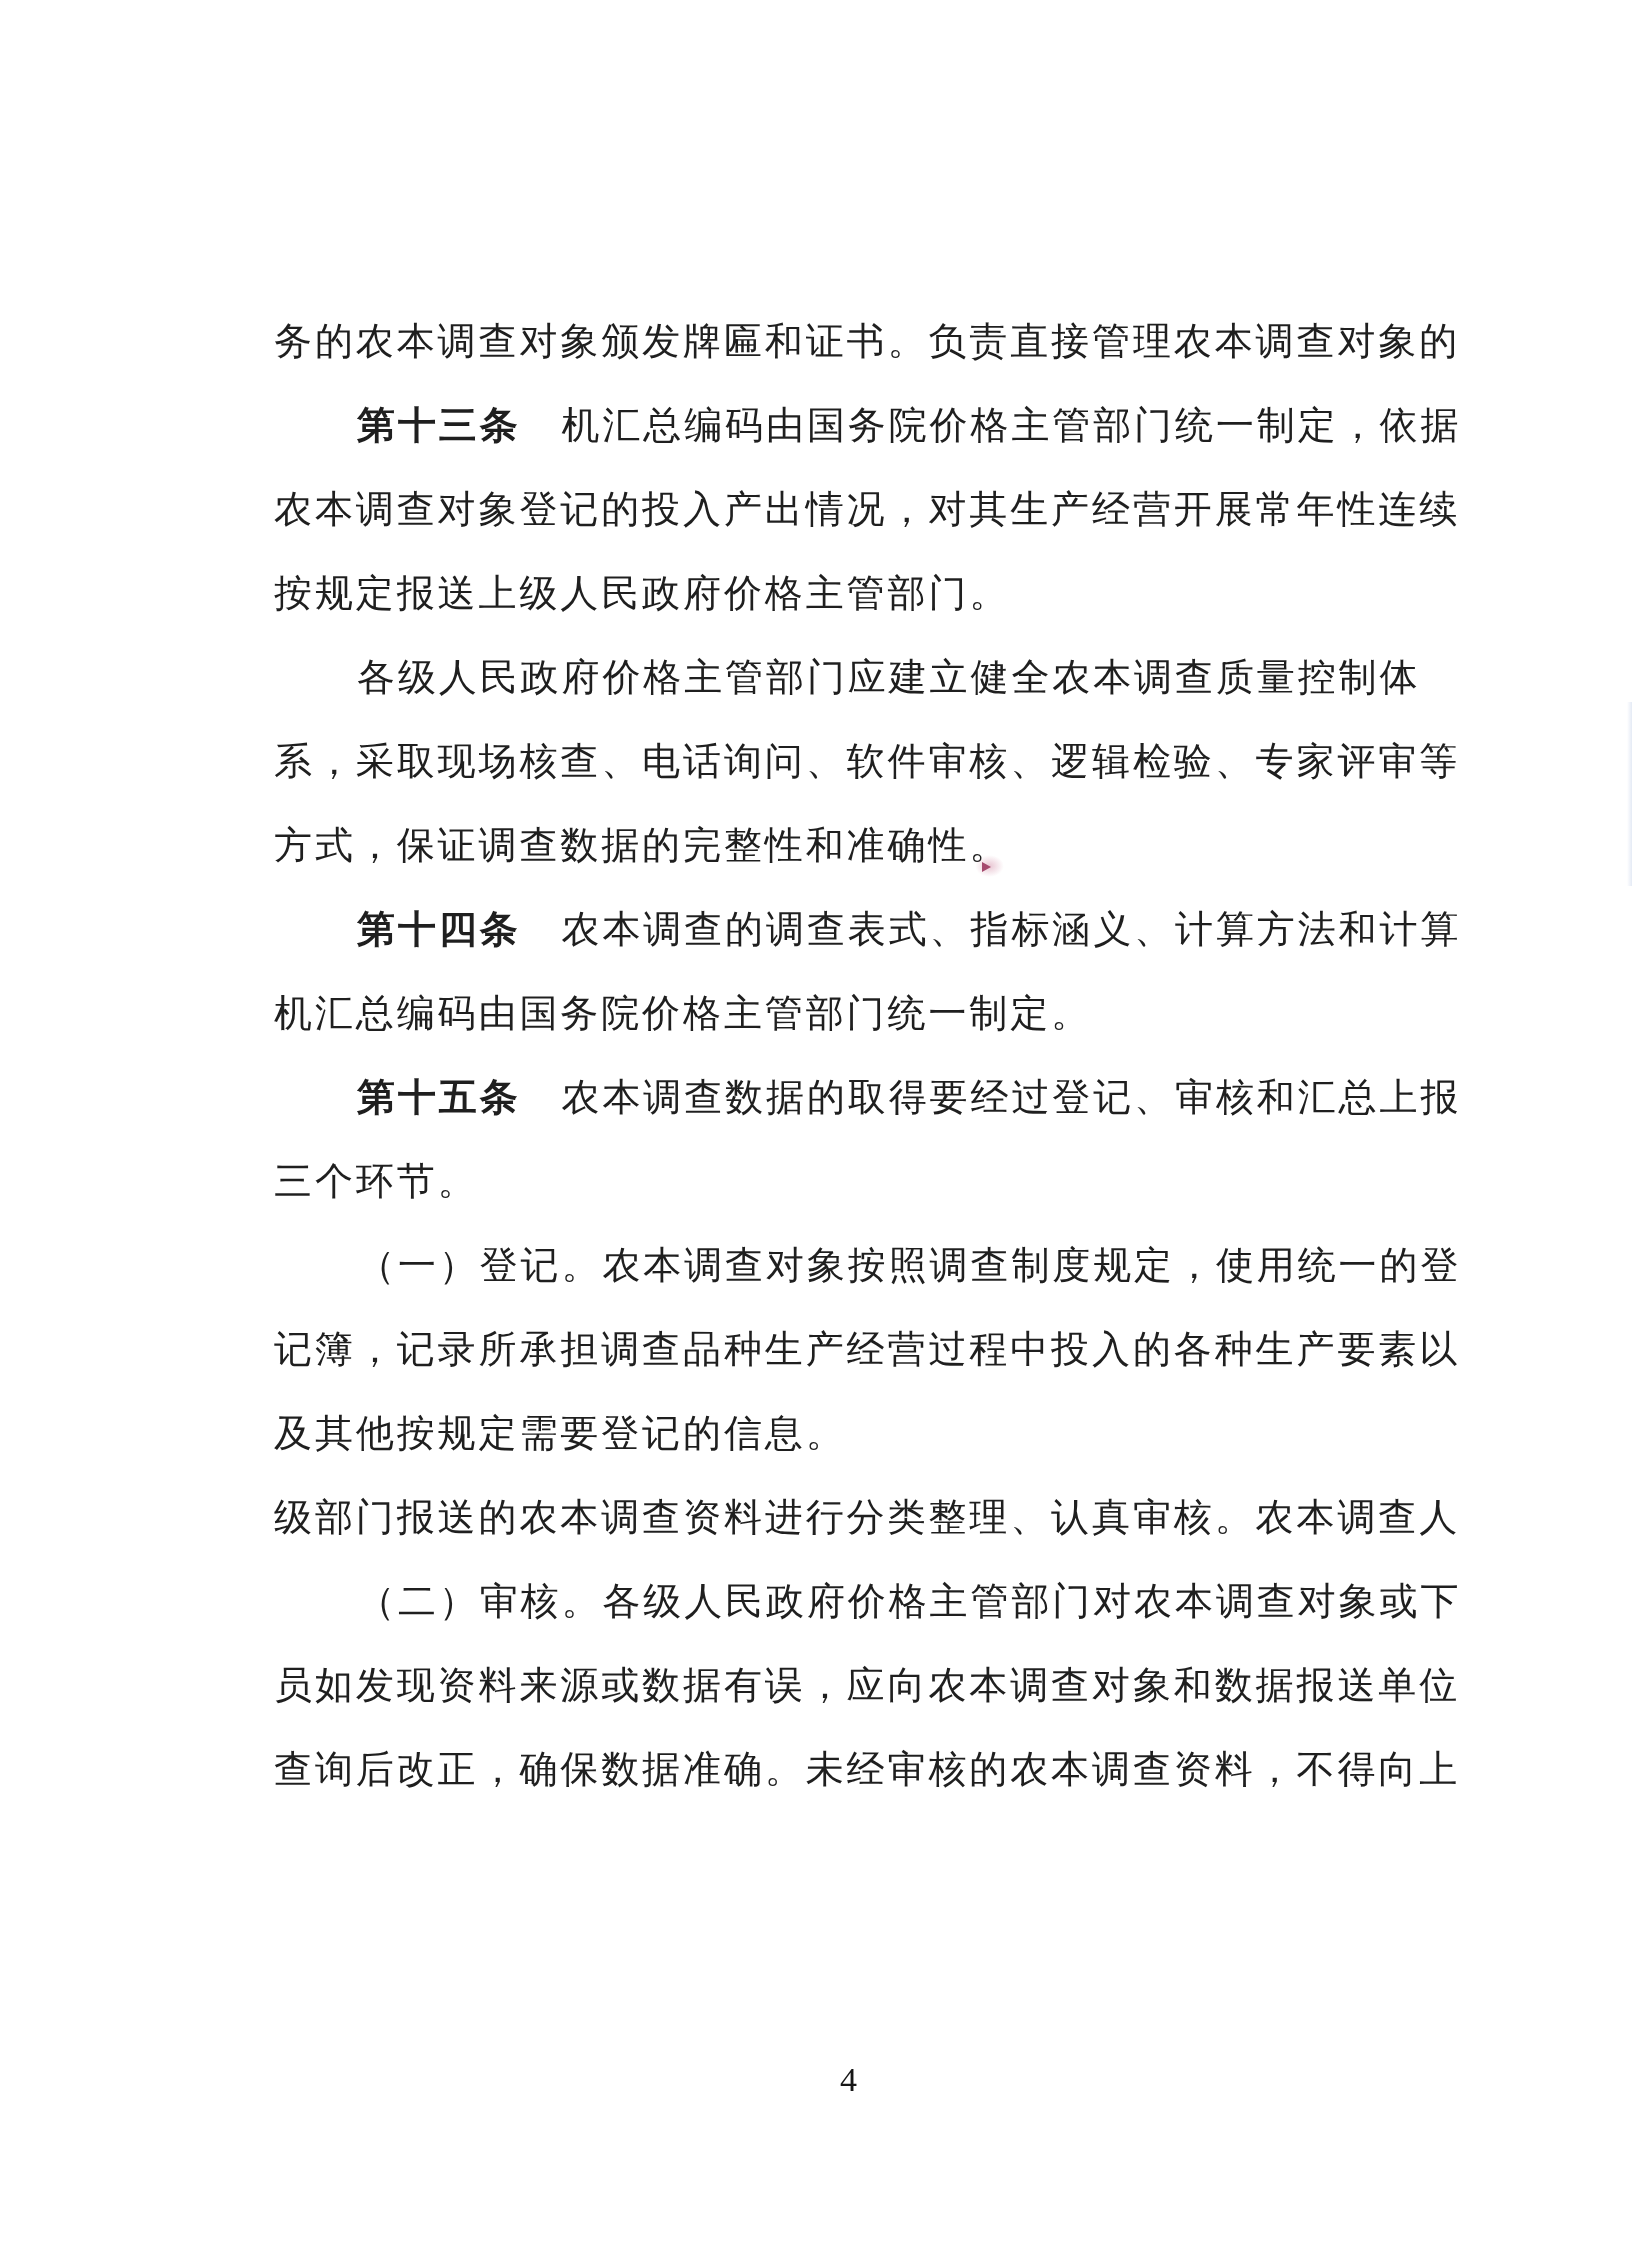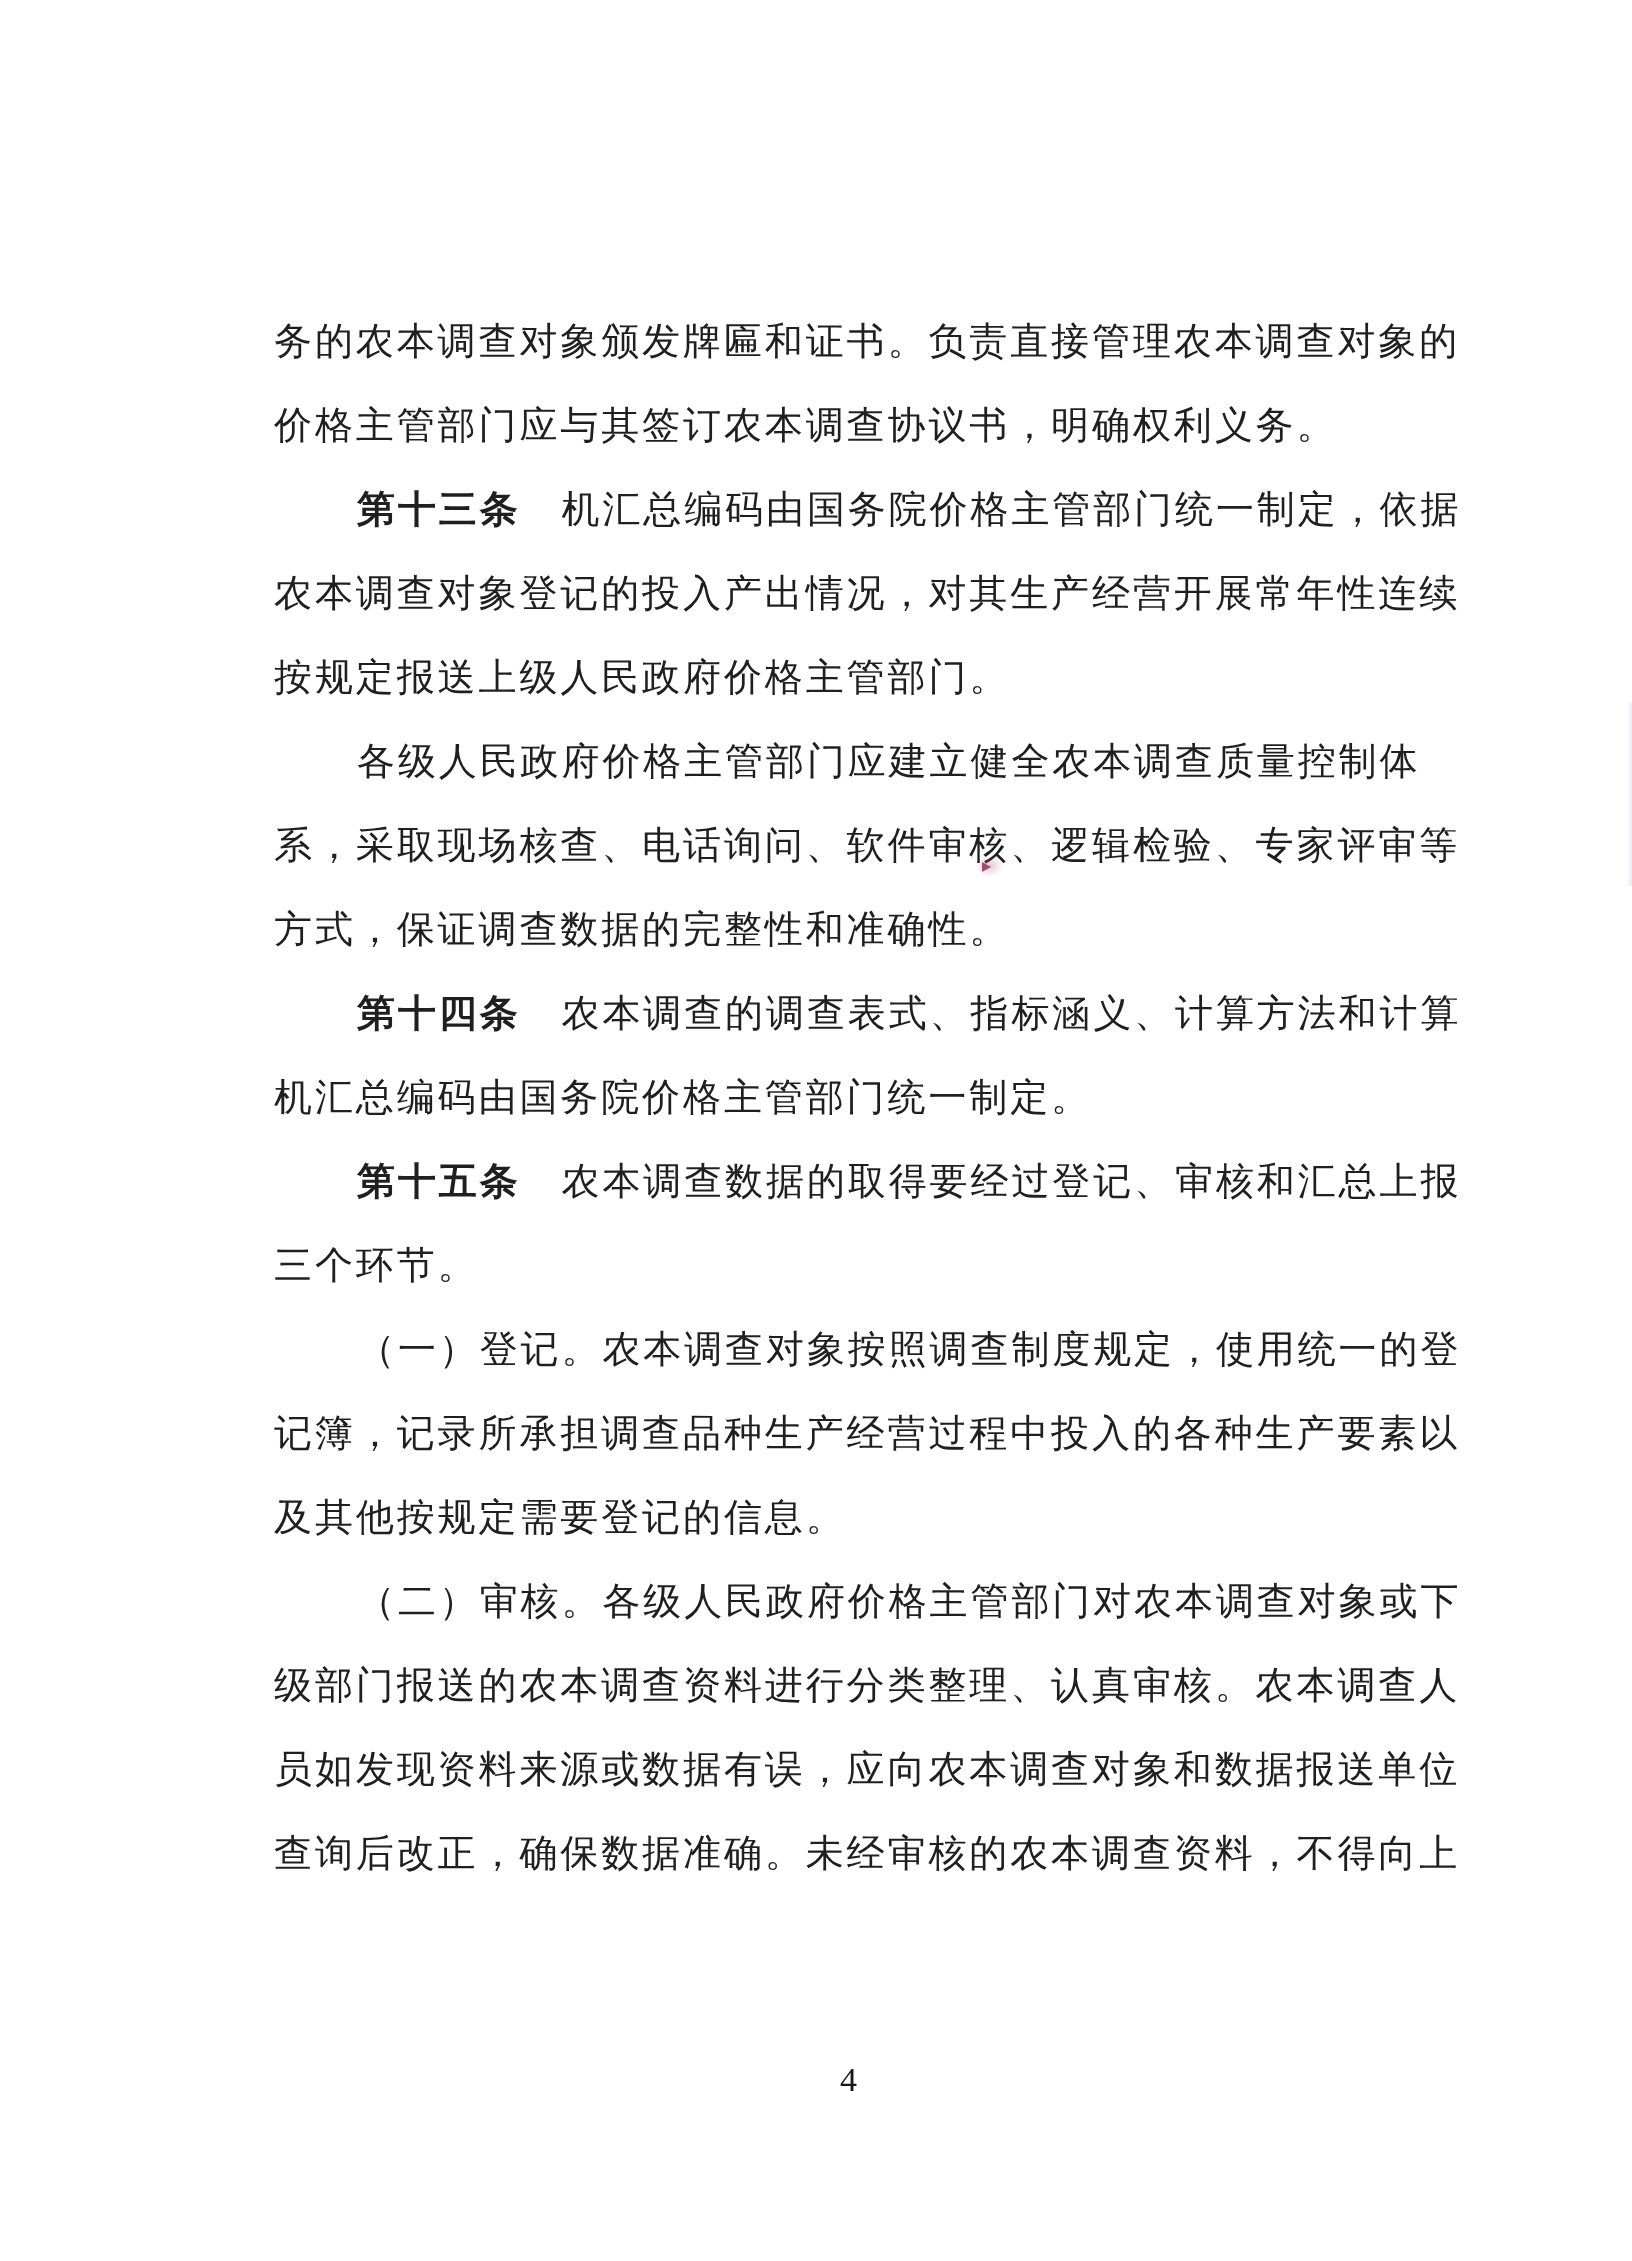--- a/index.html
+++ b/index.html
@@ -77,36 +77,35 @@
     height: 184px;
     background: linear-gradient(to right, rgba(223,230,243,0), var(--band, #dfe6f3));
   }
 </style>
 </head>
 <body>
 
 <div class="page">
   <div class="content" style="color: rgb(31, 31, 31);">
       <div class="line"><span class="b"></span><span class="t">务的农本调查对象颁发牌匾和证书。负责直接管理农本调查对象的</span></div>
-      <div class="line"><span class="b"></span><span class="t">价格主管部门应与其签订农本调查协议书，明确权利义务。</span></div>
       <div class="line indent"><span class="b">第十三条</span><span class="t">　机汇总编码由国务院价格主管部门统一制定，依据</span></div>
       <div class="line"><span class="b"></span><span class="t">农本调查对象登记的投入产出情况，对其生产经营开展常年性连续</span></div>
       <div class="line"><span class="b"></span><span class="t">按规定报送上级人民政府价格主管部门。</span></div>
       <div class="line indent"><span class="b"></span><span class="t">各级人民政府价格主管部门应建立健全农本调查质量控制体</span></div>
       <div class="line"><span class="b"></span><span class="t">系，采取现场核查、电话询问、软件审核、逻辑检验、专家评审等</span></div>
       <div class="line"><span class="b"></span><span class="t">方式，保证调查数据的完整性和准确性。</span></div>
       <div class="line indent"><span class="b">第十四条</span><span class="t">　农本调查的调查表式、指标涵义、计算方法和计算</span></div>
       <div class="line"><span class="b"></span><span class="t">机汇总编码由国务院价格主管部门统一制定。</span></div>
       <div class="line indent"><span class="b">第十五条</span><span class="t">　农本调查数据的取得要经过登记、审核和汇总上报</span></div>
       <div class="line"><span class="b"></span><span class="t">三个环节。</span></div>
       <div class="line indent"><span class="b"></span><span class="t">（一）登记。农本调查对象按照调查制度规定，使用统一的登</span></div>
       <div class="line"><span class="b"></span><span class="t">记簿，记录所承担调查品种生产经营过程中投入的各种生产要素以</span></div>
       <div class="line"><span class="b"></span><span class="t">及其他按规定需要登记的信息。</span></div>
+      <div class="line"><span class="b"></span><span class="t">级部门报送的农本调查资料进行分类整理、认真审核。农本调查人</span></div>
       <div class="line indent"><span class="b"></span><span class="t">（二）审核。各级人民政府价格主管部门对农本调查对象或下</span></div>
-      <div class="line"><span class="b"></span><span class="t">级部门报送的农本调查资料进行分类整理、认真审核。农本调查人</span></div>
       <div class="line"><span class="b"></span><span class="t">员如发现资料来源或数据有误，应向农本调查对象和数据报送单位</span></div>
       <div class="line"><span class="b"></span><span class="t">查询后改正，确保数据准确。未经审核的农本调查资料，不得向上</span></div>
     </div>
 
   <div class="red-halo"></div>
   <div class="red-mark"></div>
 
   <div class="scan-band"></div>
 
   <div class="pagenum">4</div>

